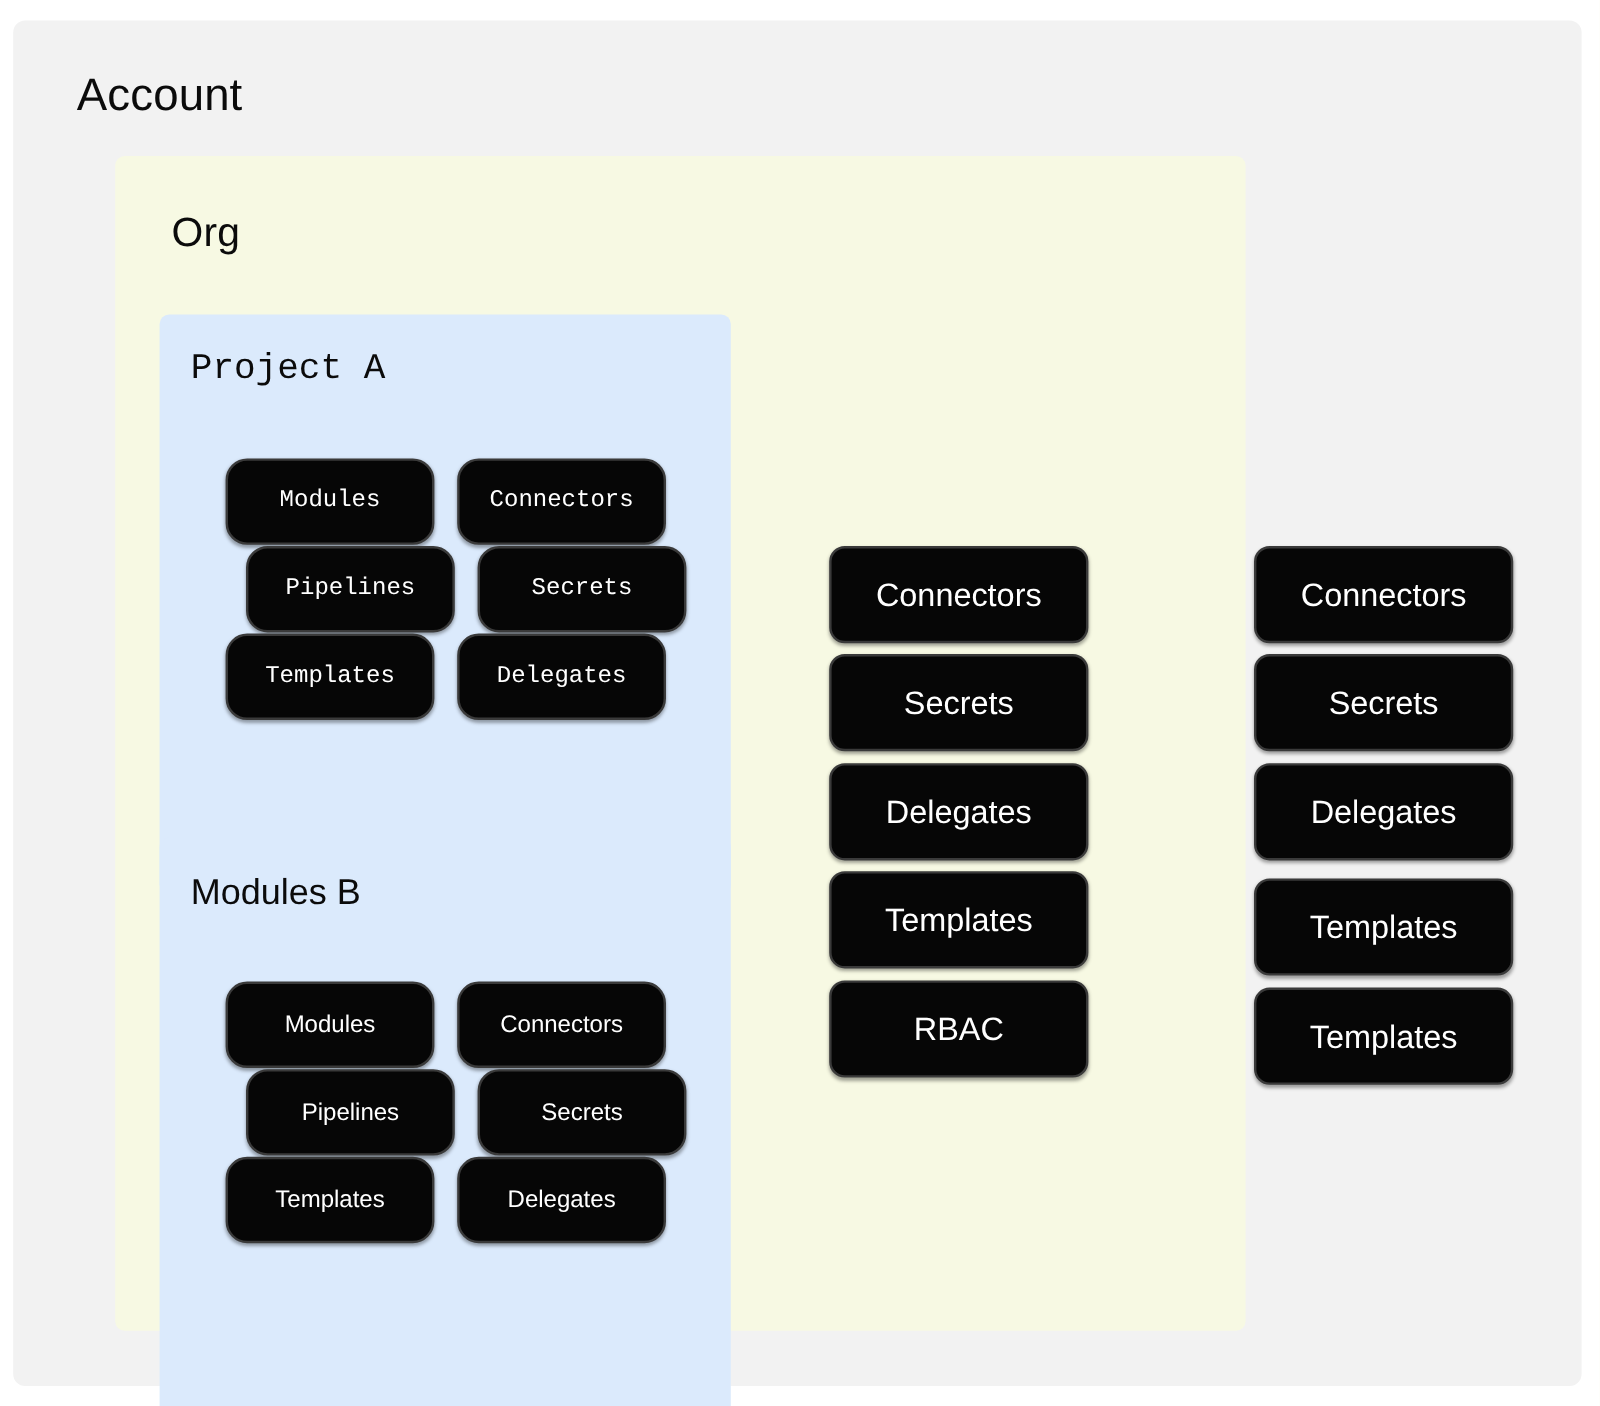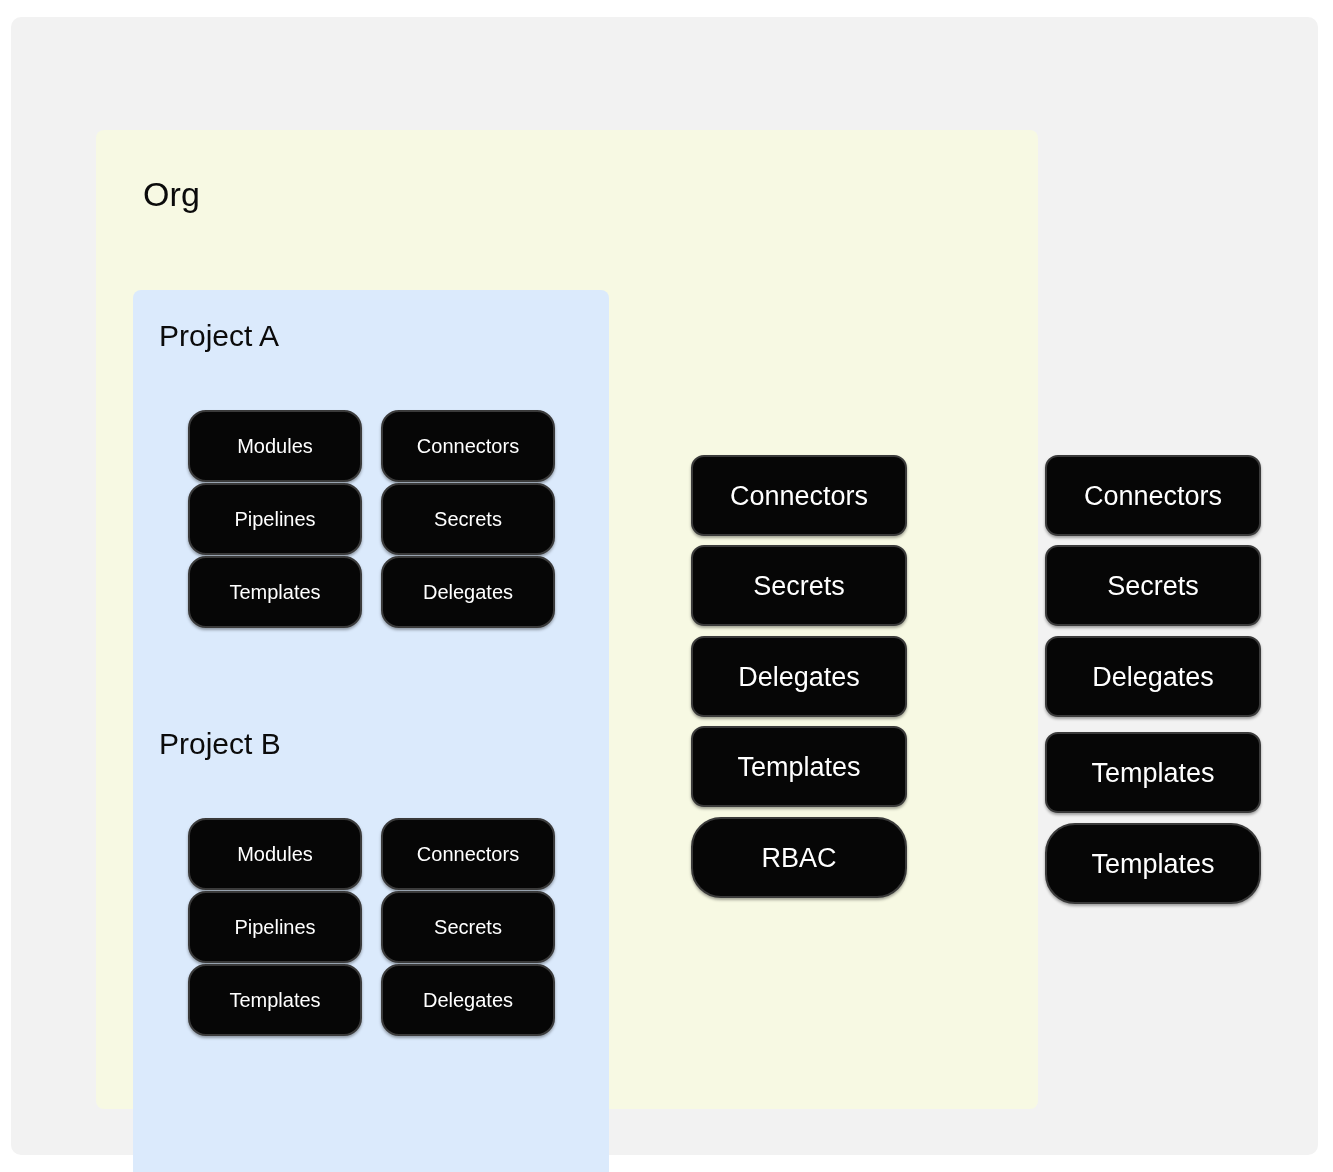--- a/index.html
+++ b/index.html
@@ -60,21 +60,21 @@
   }
 
   .project-box {
     position: absolute;
     left: 37px;
     width: 476px;
     background: #dbeafc;
     border-radius: 8px;
   }
 
-  #project-a-box { top: 160px; height: 483px; }
+  #project-a-box { top: 132px; height: 483px; font-family: Liberation Mono, monospace; }
   #project-b-box { top: 568px; height: 483px; }
 
   .project-title {
     position: absolute;
     left: 26px;
     top: 27px;
     font-size: 30px;
     line-height: 38px;
     color: #0b0b0b;
     white-space: nowrap;
@@ -99,69 +99,70 @@
   .chip-sm {
     width: 174px;
     height: 72px;
     border-radius: 18px;
     font-size: 20px;
     line-height: 24px;
   }
   .chip-sm.col-left  { left: 55px; }
   .chip-sm.col-right { left: 248px; }
   .chip-sm.row-0 { top: 120px; }
-  .chip-sm.row-1 { top: 193px; }
+  .chip-sm.row-1 { top: 193px; margin-left: 17px; }
   .chip-sm.row-2 { top: 266px; }
 
   
   .chip-lg {
     width: 216px;
     height: 81px;
     border-radius: 13px;
     font-size: 27px;
     line-height: 32px;
   }
 
   #org-chip-column  { position: absolute; left: 680px; top: 438px; }
   #account-chip-column { position: absolute; left: 1034px; top: 438px; }
   .chip-column .chip-lg { left: 0; }
   .chip-column .chip-lg.i0 { top: 0px; }
   .chip-column .chip-lg.i1 { top: 90px; }
   .chip-column .chip-lg.i2 { top: 181px; }
   .chip-column .chip-lg.i3 { top: 271px; }
-  .chip-column .chip-lg.i4 { top: 362px; border-radius: 30px; }
+  .chip-column .chip-lg.i4 { top: 362px; }
 
   
   #account-chip-column .chip-lg.i3 { top: 277px; }
   #account-chip-column .chip-lg.i4 { top: 368px; }
 </style>
 </head>
 <body>
 
 <div id="canvas">
 
+  <div class="scope-title" id="account-title">Account</div>
 
   <div id="org-box">
 
     <div class="scope-title" id="org-title">Org</div>
 
     <div class="project-box" id="project-a-box">
       <div class="project-title">Project A</div>
 
       <div class="chip chip-sm col-left row-0">Modules</div>
       <div class="chip chip-sm col-left row-1">Pipelines</div>
       <div class="chip chip-sm col-left row-2">Templates</div>
 
       <div class="chip chip-sm col-right row-0">Connectors</div>
       <div class="chip chip-sm col-right row-1">Secrets</div>
       <div class="chip chip-sm col-right row-2">Delegates</div>
     </div>
 
     <div class="project-box" id="project-b-box">
-      <div class="project-title">Project B</div>
+      <div class="project-title">Modules B</div>
 
       <div class="chip chip-sm col-left row-0">Modules</div>
       <div class="chip chip-sm col-left row-1">Pipelines</div>
       <div class="chip chip-sm col-left row-2">Templates</div>
 
       <div class="chip chip-sm col-right row-0">Connectors</div>
       <div class="chip chip-sm col-right row-1">Secrets</div>
       <div class="chip chip-sm col-right row-2">Delegates</div>
     </div>
 

